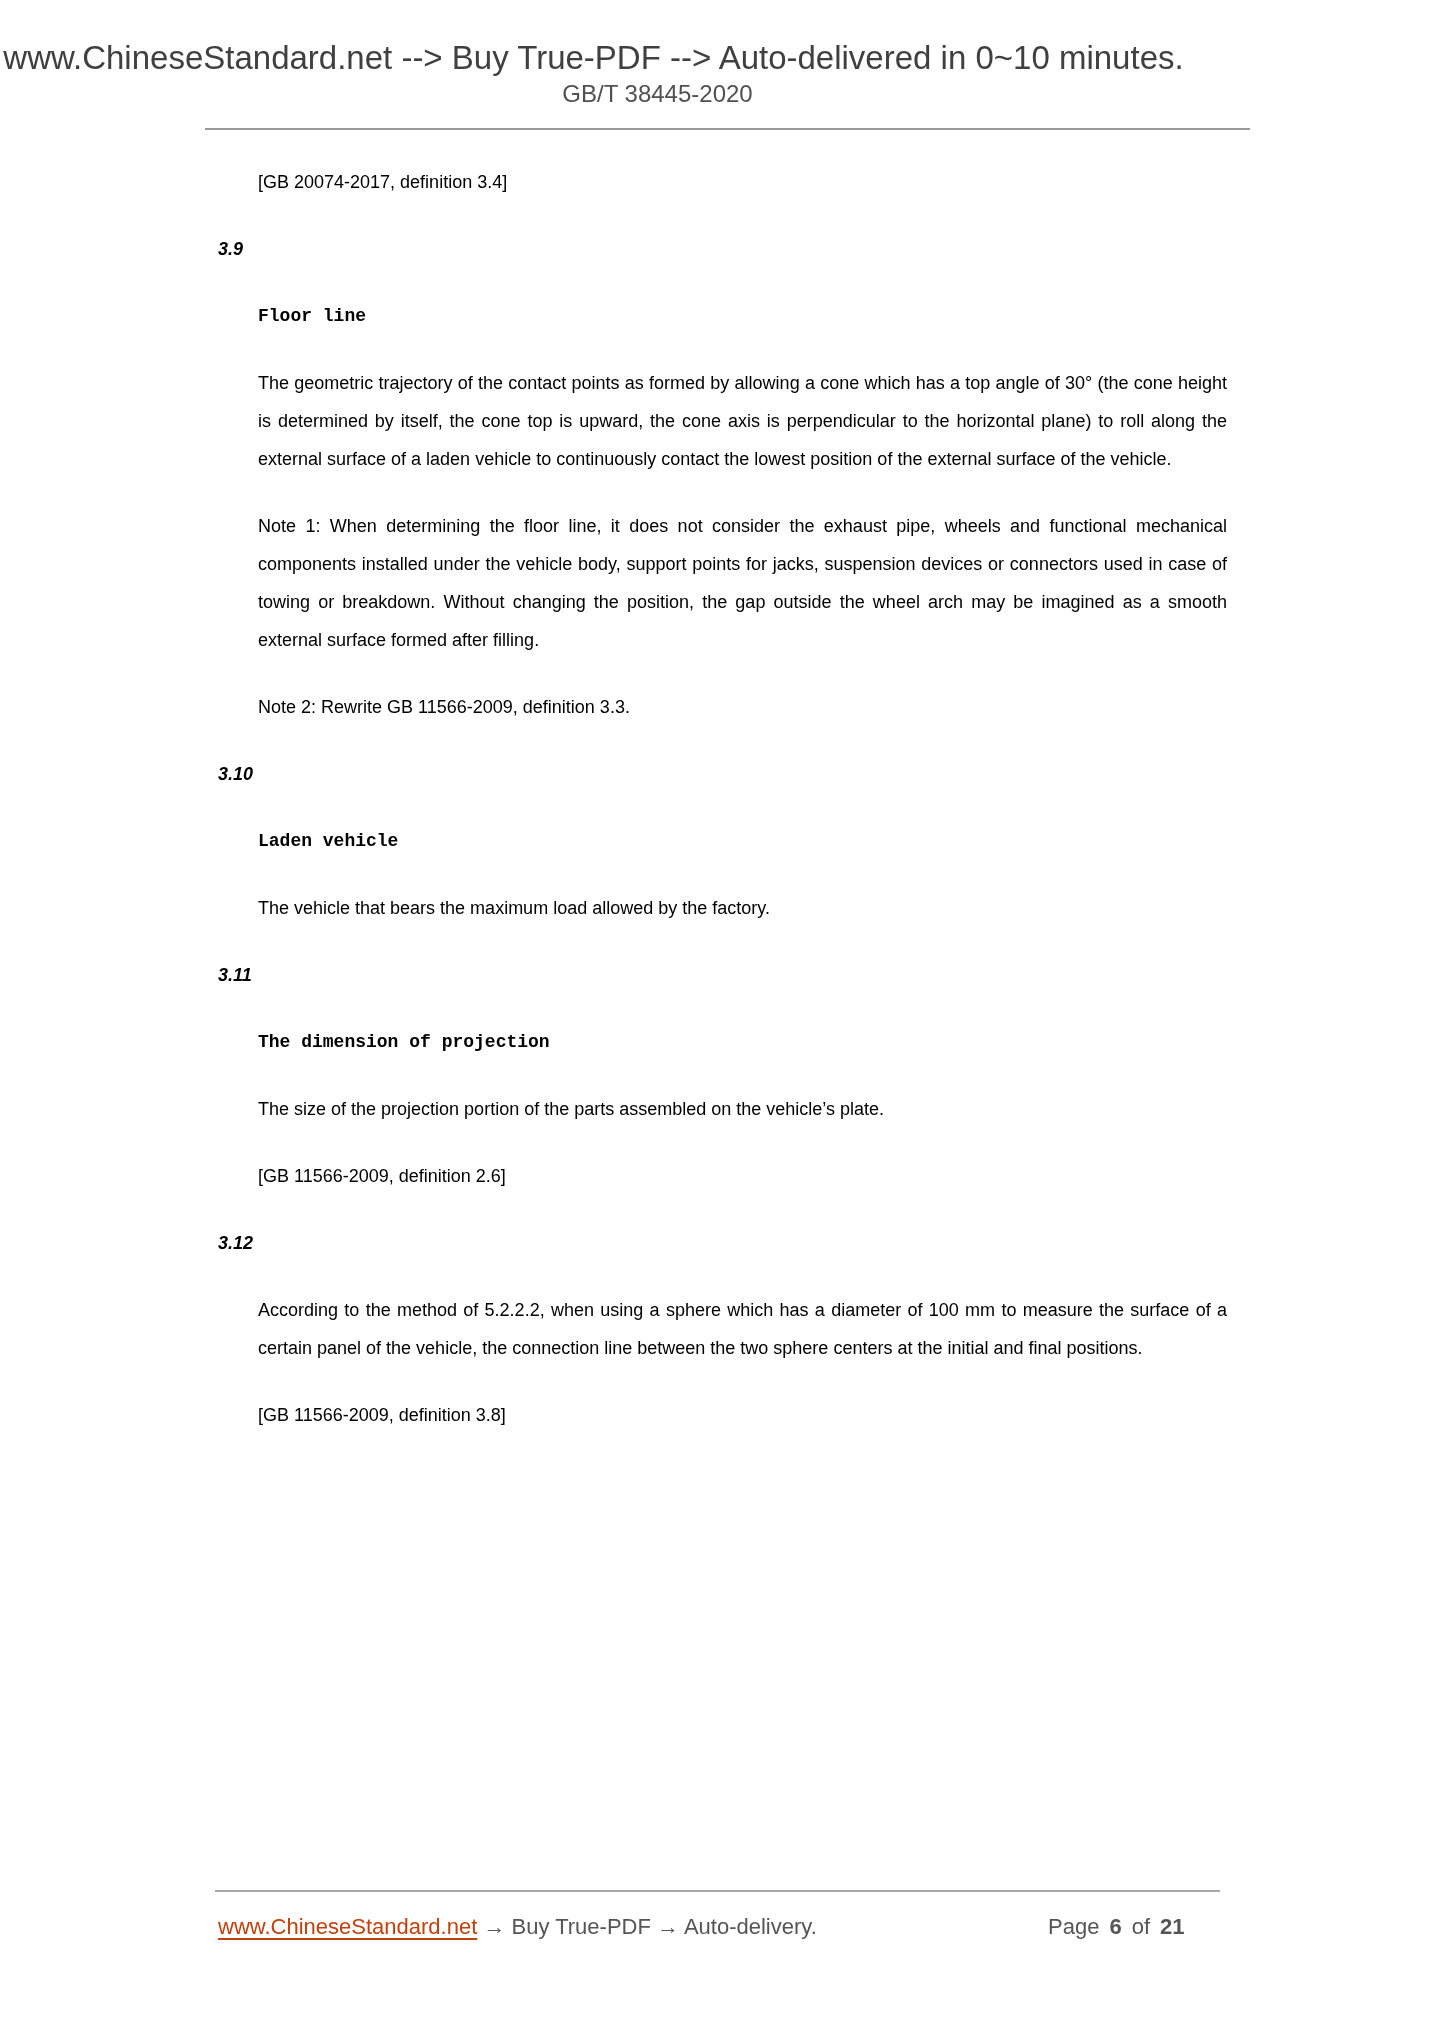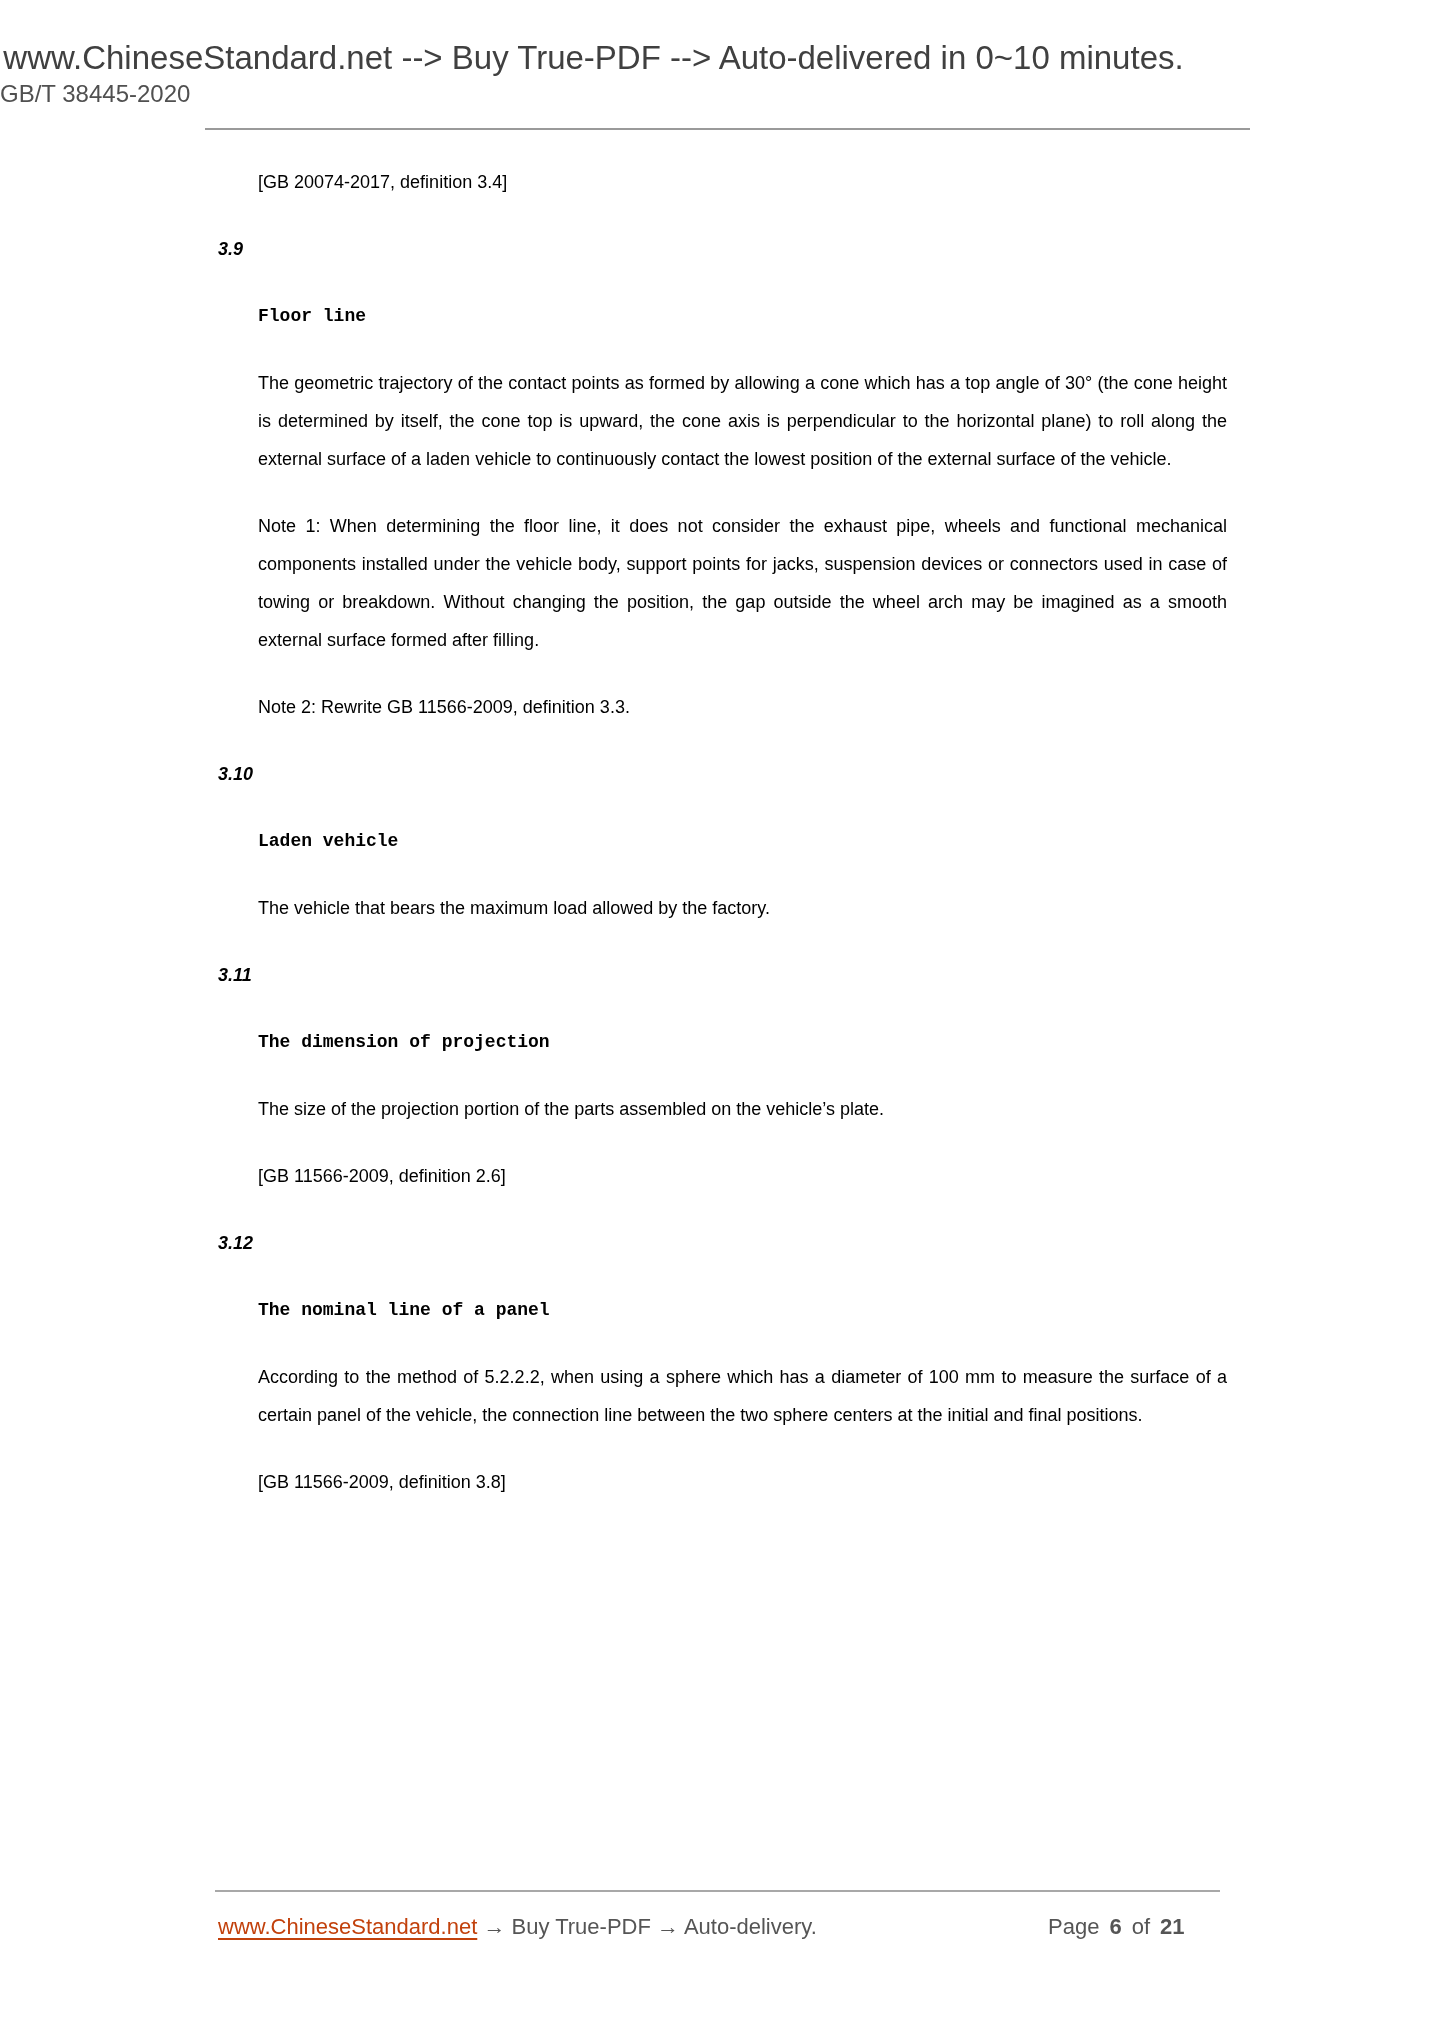--- a/index.html
+++ b/index.html
@@ -18,20 +18,21 @@
     text-align: center;
     font-size: 33px;
     line-height: 40px;
     color: #404040;
     white-space: nowrap;
   }
   .hdr-line2 {
     position: absolute;
     left: 0; width: 1315px;
     top: 80px;
+    text-align: center;
     font-size: 24px;
     line-height: 28px;
     color: #505050;
     white-space: nowrap;
   }
   .hdr-rule {
     position: absolute;
     left: 205px; width: 1045px;
     top: 128px;
     height: 0;
@@ -98,21 +99,20 @@
   <div class="blk num">3.10</div>
   <div class="blk term">Laden vehicle</div>
   <div class="blk para">The vehicle that bears the maximum load allowed by the factory.</div>
 
   <div class="blk num">3.11</div>
   <div class="blk term">The dimension of projection</div>
   <div class="blk para">The size of the projection portion of the parts assembled on the vehicle’s plate.</div>
   <div class="blk ref">[GB 11566-2009, definition 2.6]</div>
 
   <div class="blk num">3.12</div>
-  <div class="blk term">The nominal line of a panel</div>
   <div class="blk para">According to the method of 5.2.2.2, when using a sphere which has a diameter of 100 mm to measure the surface of a certain panel of the vehicle, the connection line between the two sphere centers at the initial and final positions.</div>
   <div class="blk ref">[GB 11566-2009, definition 3.8]</div>
 </div>
 
 <div class="ftr-rule"></div>
 
 <div class="ftr">
   <div class="ftr-left">
     <a class="ftr-link">www.ChineseStandard.net</a>
     <span>→</span>

